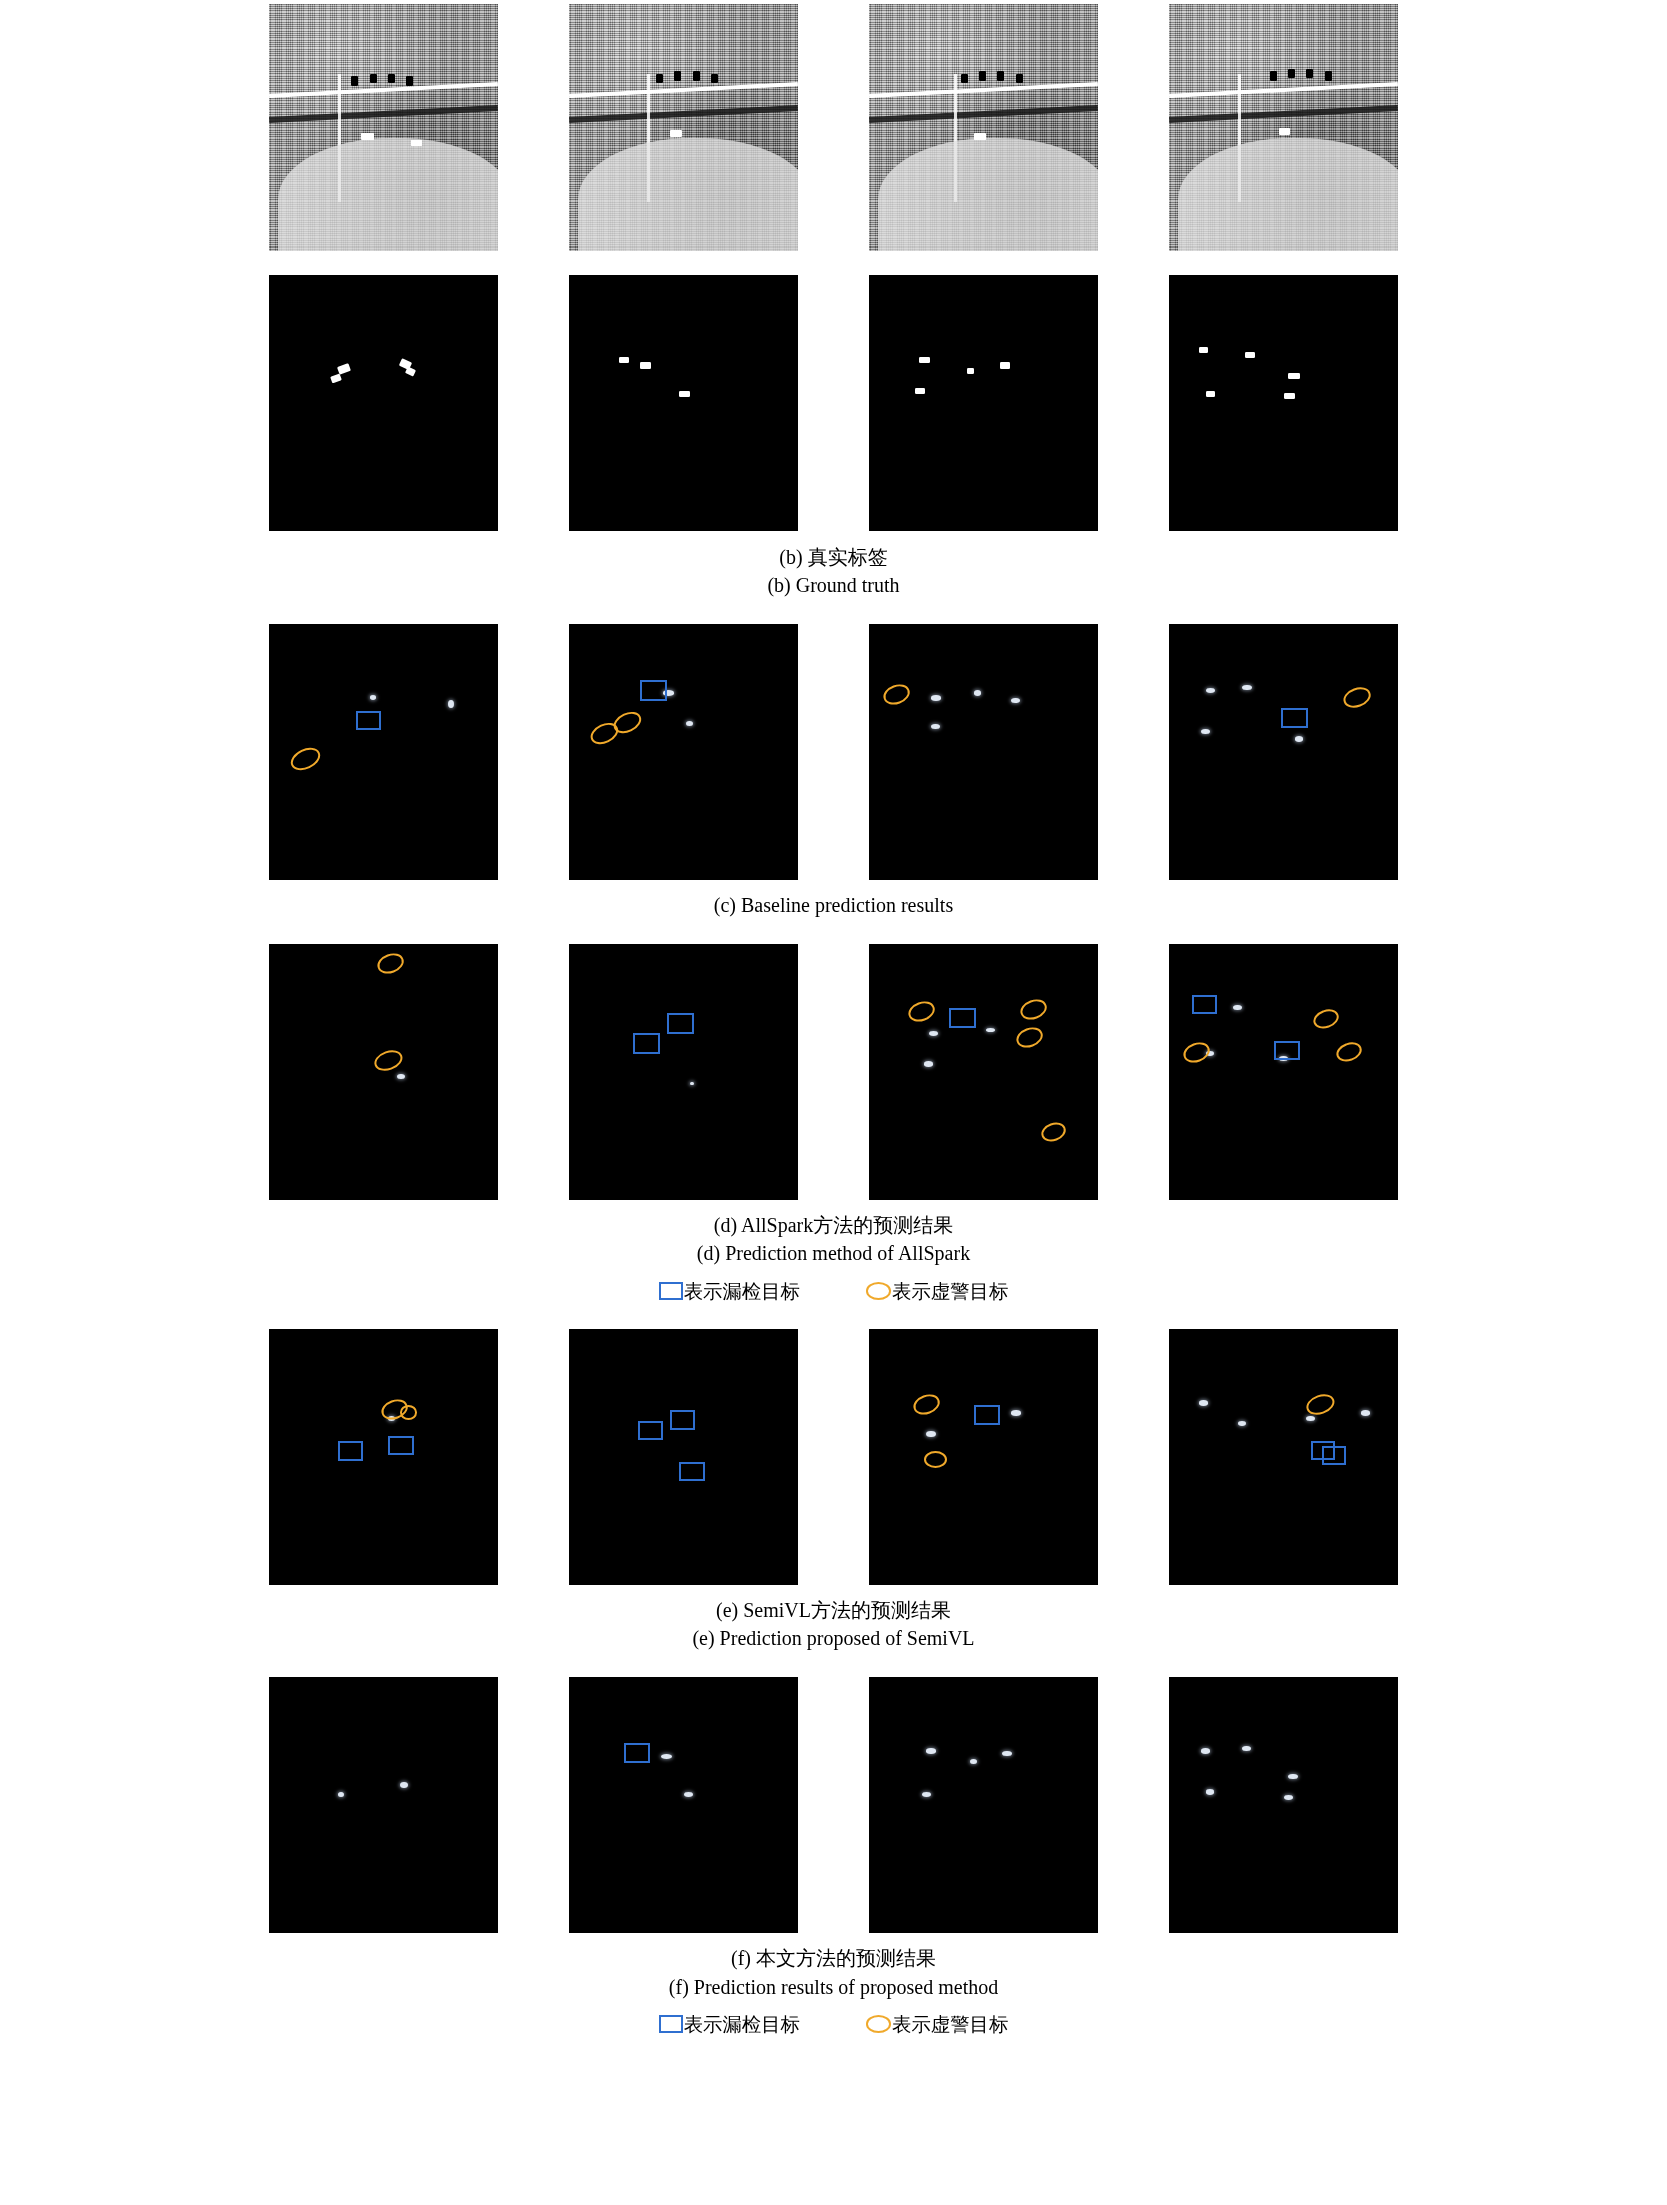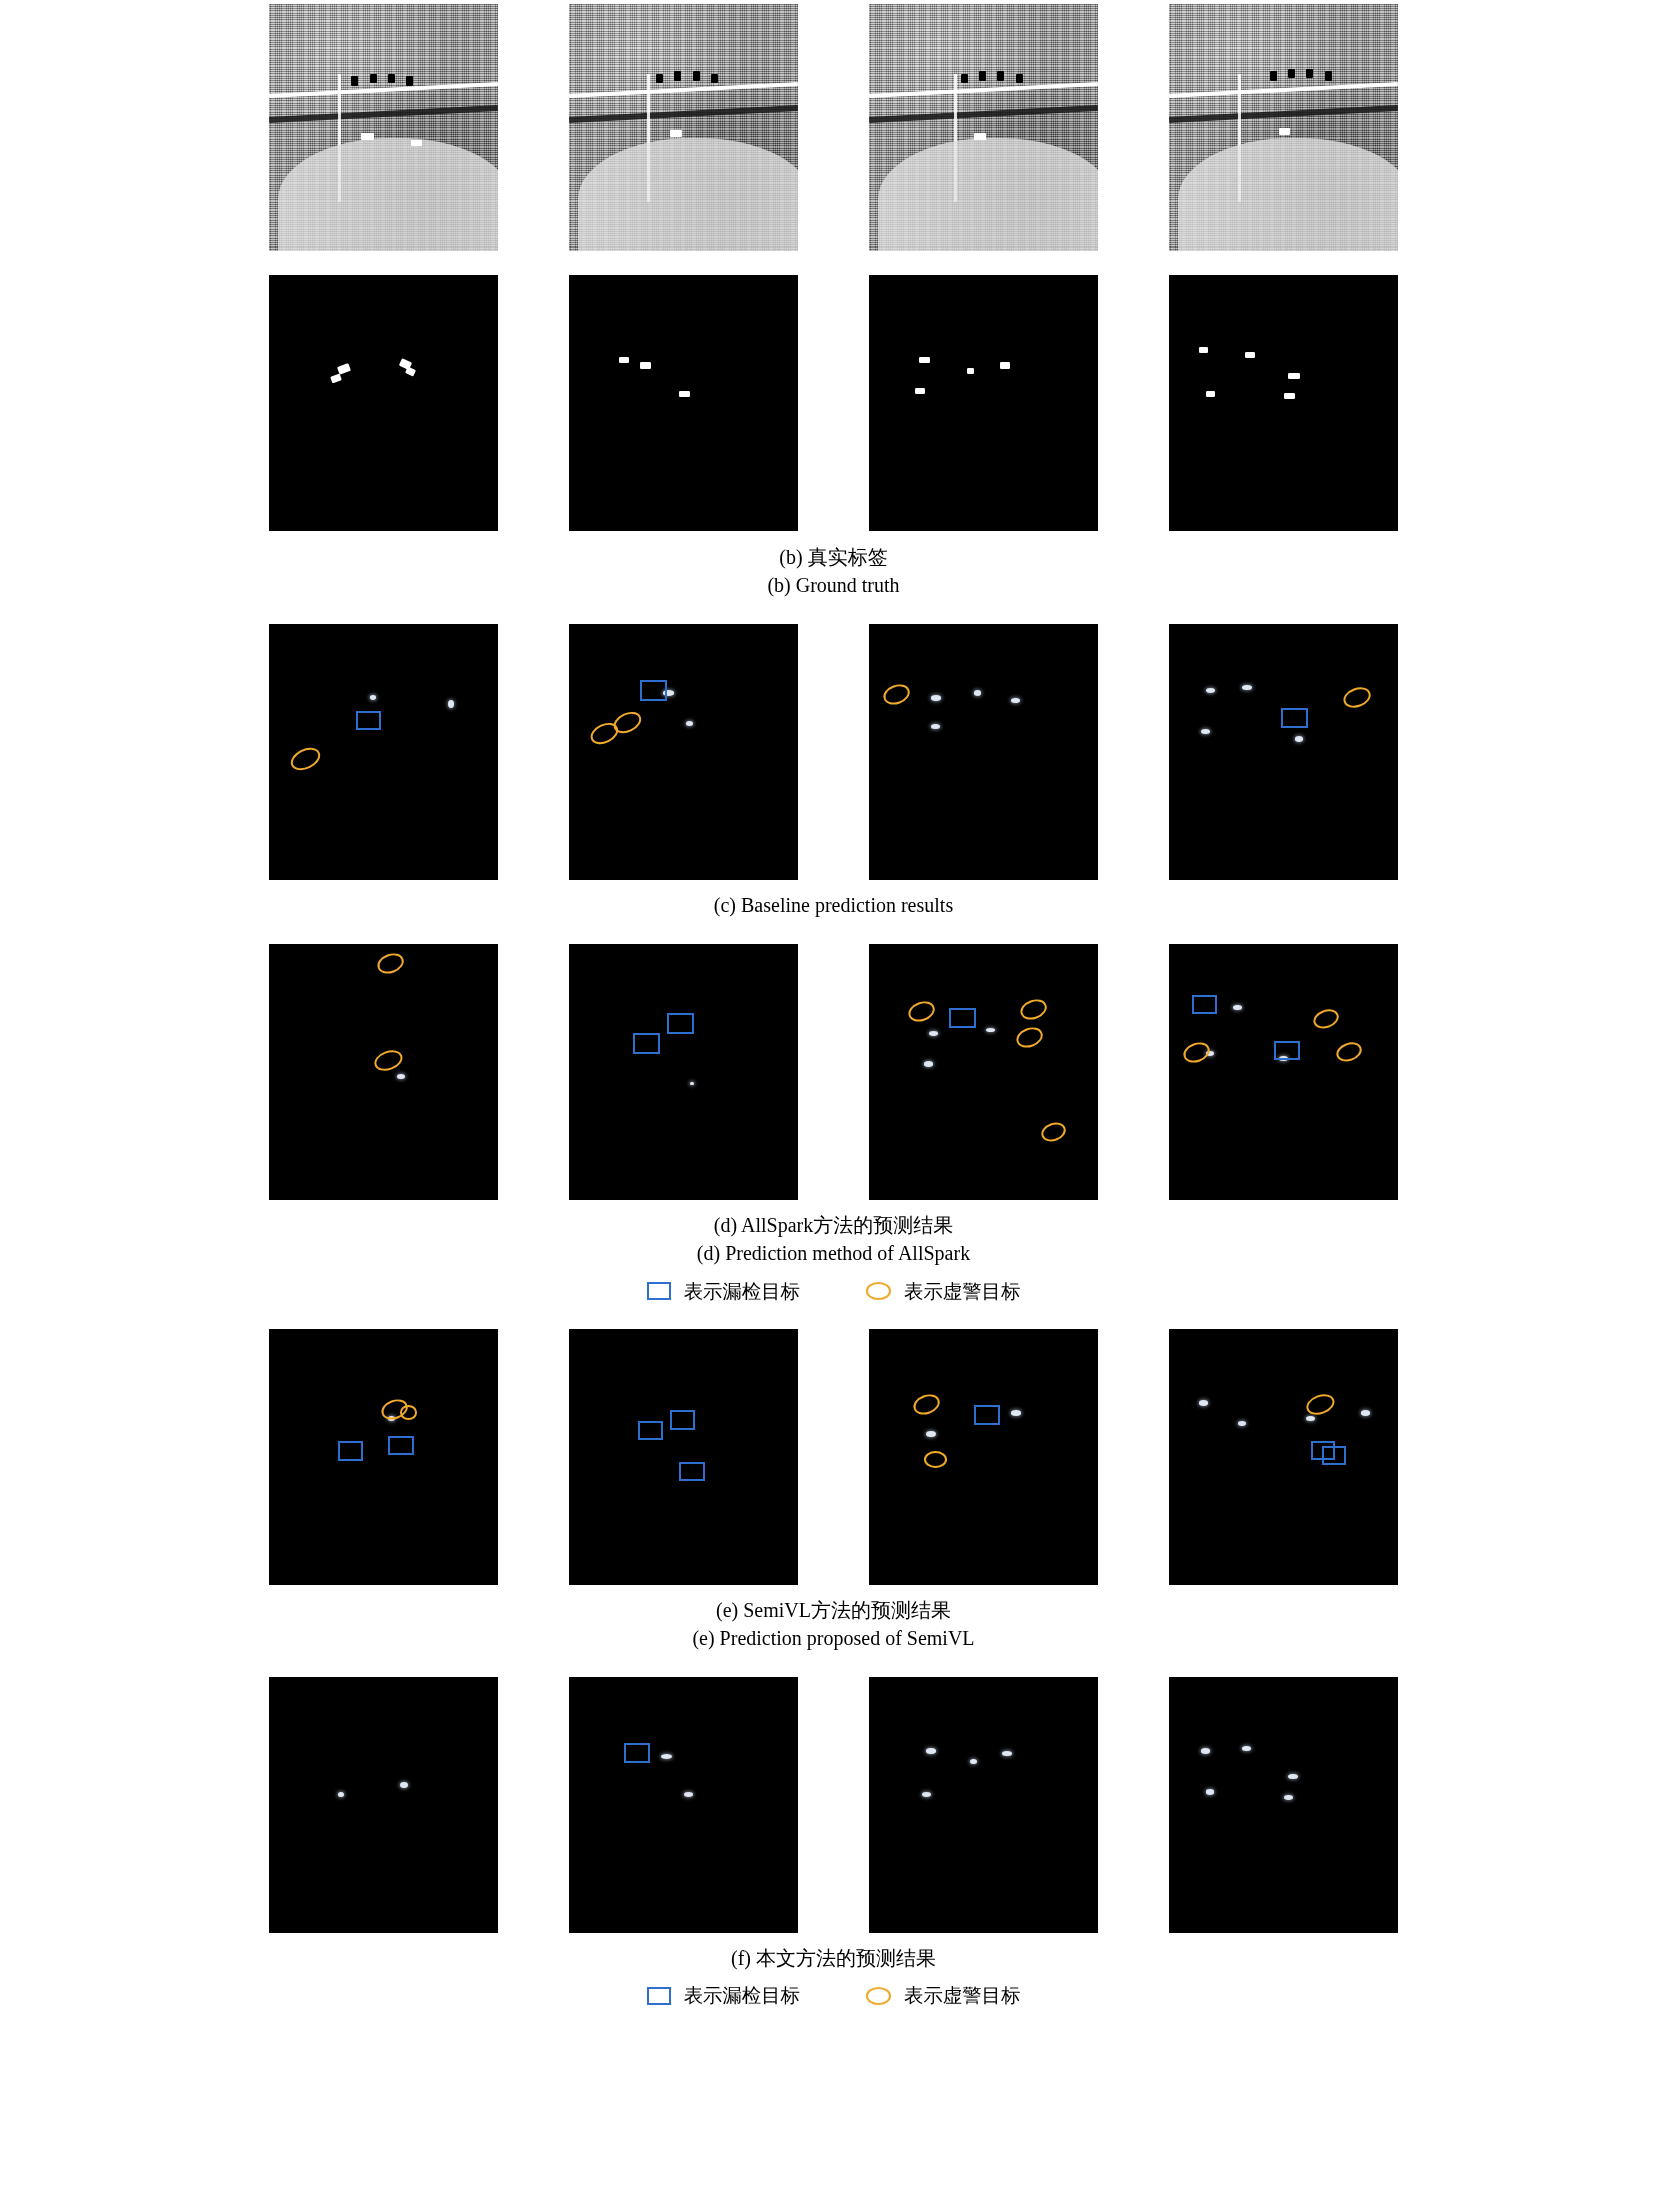--- a/index.html
+++ b/index.html
@@ -41,21 +41,21 @@
   .caption .cn{ display:block; }
   .caption .en{ display:block; }
   .legend{
     display:flex;
     justify-content:center;
     align-items:center;
     gap:66px;
     margin-top:9.7px;
     font-size:19.4px;
   }
-  .legend-item{display:flex;align-items:center;gap:13px;}
+  .legend-item{display:flex;align-items:center;gap:1px;}
   .sq{
     width:24px;height:17.6px;border:2.2px solid #2f6fd0;box-sizing:border-box;
   }
   .ci{
     width:25px;height:17.6px;border:2.2px solid #f0a92b;border-radius:50%;box-sizing:border-box;
   }
   .blockgap{height:24px;}
 
   
   .sar{
@@ -334,20 +334,21 @@
     <div class="cell mask">
       <div class="blob soft" style="left:14%;top:28%;width:8.8px;height:5.3px;"></div>
       <div class="blob soft" style="left:32%;top:27%;width:8.8px;height:5.3px;"></div>
       <div class="blob soft" style="left:16%;top:44%;width:8.8px;height:5.3px;"></div>
       <div class="blob soft" style="left:52%;top:38%;width:9.7px;height:5.3px;"></div>
       <div class="blob soft" style="left:50%;top:46%;width:9.7px;height:5.3px;"></div>
     </div>
   </div>
   <div class="caption">
     <span class="cn">(f) 本文方法的预测结果</span>
+    <span class="en">(f) Prediction results of proposed method</span>
   </div>
 
   <div class="legend">
     <div class="legend-item">
       <span class="sq"></span>
       <span>表示漏检目标</span>
     </div>
     <div class="legend-item">
       <span class="ci"></span>
       <span>表示虚警目标</span>

